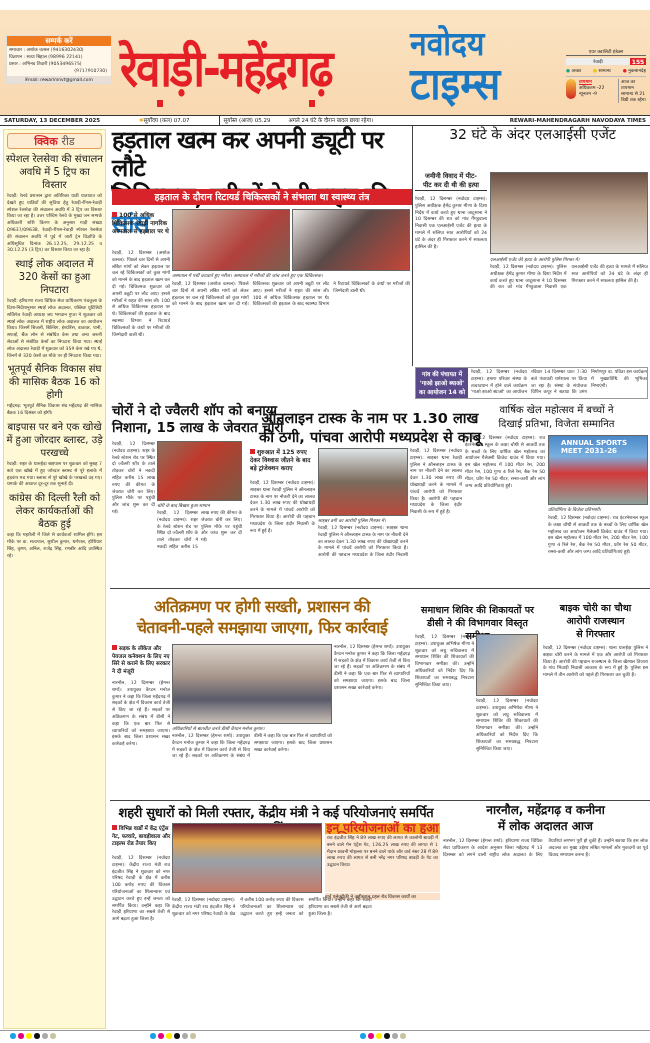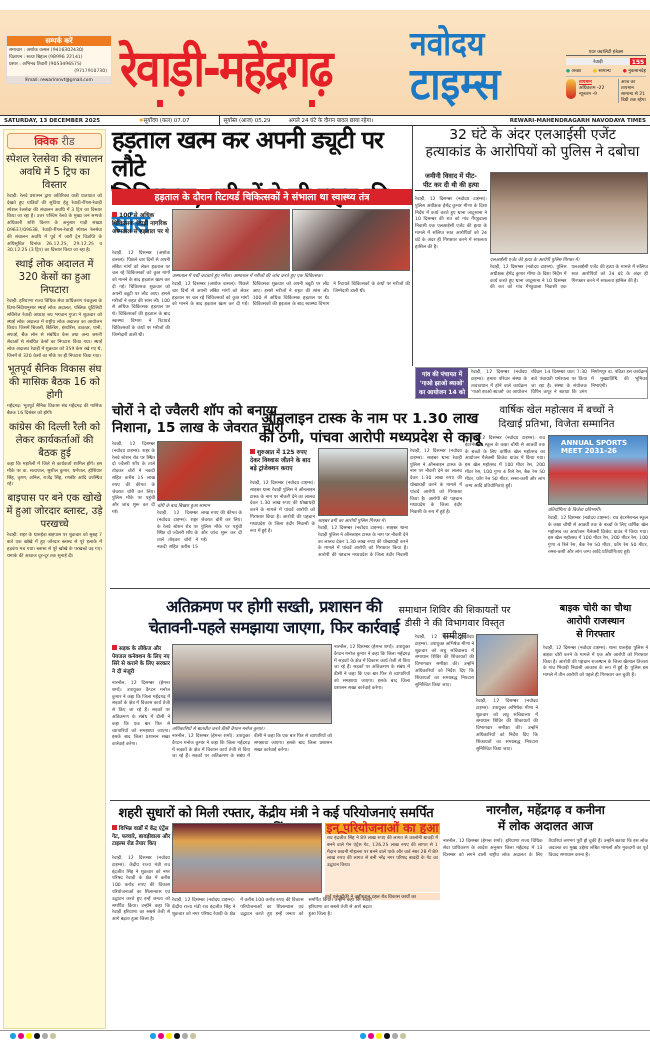--- a/index.html
+++ b/index.html
@@ -105,47 +105,46 @@
   </div>
   <div>
     <h4>स्थाई लोक अदालत में 320 केसों का हुआ निपटारा</h4>
     <p class="txt">रेवाड़ी: हरियाणा राज्य विधिक सेवा प्राधिकरण पंचकूला के दिशा-निर्देशानुसार स्थाई लोक अदालत, पब्लिक यूटिलिटी सर्विसेज रेवाड़ी अध्यक्ष जय भगवान गुप्ता ने शुक्रवार को स्थाई लोक अदालत में राष्ट्रीय लोक अदालत का आयोजन किया। जिसमें बिजली, बिल्डिंग, इंश्योरेंस, डाकघर, पानी, सफाई, बैंक लोन से संबंधित केस तथा अन्य जरूरी सेवाओं से संबंधित केसों का निपटारा किया गया। स्थाई लोक अदालत रेवाड़ी में शुक्रवार को 359 केस रखे गए थे, जिनमें से 320 केसों का मौके पर ही निपटारा किया गया।</p>
   </div>
   <div>
     <h4>भूतपूर्व सैनिक विकास संघ की मासिक बैठक 16 को होगी</h4>
     <p class="txt">महेंद्रगढ़: भूतपूर्व सैनिक विकास संघ महेंद्रगढ़ की मासिक बैठक 16 दिसंबर को होगी।</p>
   </div>
   <div>
+    <h4>बाइपास पर बने एक खोखे में हुआ जोरदार ब्लास्ट, उड़े परखच्चे</h4>
+    <p class="txt">रेवाड़ी: शहर के धारुहेड़ा बाइपास पर शुक्रवार को सुबह 7 बजे एक खोखे में हुए जोरदार ब्लास्ट से पूरे इलाके में हड़कंप मच गया। ब्लास्ट से पूरे खोखे के परखच्चे उड़ गए। धमाके की आवाज दूर-दूर तक सुनाई दी।</p>
+  </div>
+  <div>
     <h4>कांग्रेस की दिल्ली रैली को लेकर कार्यकर्ताओं की बैठक हुई</h4>
     <p class="txt">कहा कि महारैली में जिले से कार्यकर्ता शामिल होंगे। इस मौके पर डा. सत्यपाल, सुशील कुमार, धर्मपाल, होशियार सिंह, कृष्ण, अनिल, राजेंद्र सिंह, रणबीर आदि उपस्थित रहे।</p>
-  </div>
-  <div>
-    <h4>बाइपास पर बने एक खोखे में हुआ जोरदार ब्लास्ट, उड़े परखच्चे</h4>
-    <p class="txt">रेवाड़ी: शहर के धारुहेड़ा बाइपास पर शुक्रवार को सुबह 7 बजे एक खोखे में हुए जोरदार ब्लास्ट से पूरे इलाके में हड़कंप मच गया। ब्लास्ट से पूरे खोखे के परखच्चे उड़ गए। धमाके की आवाज दूर-दूर तक सुनाई दी।</p>
   </div>
 </div>
 
 <div class="abs h1main">
   <div>हड़ताल खत्म कर अपनी ड्यूटी पर लौटे</div>
   <div><span>चिकित्सक, मरीजों ने ली राहत की</span> <span class="blue">सांस</span></div>
 </div>
 <div class="abs redbar">हड़ताल के दौरान रिटायर्ड चिकित्सकों ने संभाला था स्वास्थ्य तंत्र</div>
 
 <div class="abs" style="left:112px;top:211px;width:58px">
   <div class="bh">100 से अधिक चिकित्सक रेवाड़ी नागरिक अस्पताल से हड़ताल पर थे</div>
 </div>
 <div class="abs photo" style="left:172px;top:209px;width:118px;height:62px;background:linear-gradient(135deg,#c9b8a6,#b2403b 60%,#7d5f4f)"></div>
 <div class="abs photo" style="left:292px;top:209px;width:118px;height:62px;background:linear-gradient(135deg,#eceae6,#5a4a48 45%,#c54638)"></div>
 <div class="abs cap" style="left:172px;top:272px;width:238px">अस्पताल में पर्ची कटवाते हुए मरीज। अस्पताल में मरीजों की जांच करते हुए एक चिकित्सक।</div>
 <div class="abs ptxt" style="left:112px;top:250px;width:58px;height:140px;overflow:hidden;text-align:justify">रेवाड़ी, 12 दिसम्बर (अशोक वत्सल): पिछले चार दिनों से अपनी लंबित मांगों को लेकर हड़ताल पर चल रहे चिकित्सकों को कुछ मांगों को मानने के बाद हड़ताल खत्म कर दी गई। चिकित्सक शुक्रवार को अपनी ड्यूटी पर लौट आए। इससे मरीजों ने राहत की सांस ली। 100 से अधिक चिकित्सक हड़ताल पर थे। चिकित्सकों की हड़ताल के बाद स्वास्थ्य विभाग ने रिटायर्ड चिकित्सकों के कंधों पर मरीजों की जिम्मेदारी डाली थी।</div>
 <div class="abs ptxt" style="left:172px;top:281px;width:238px;height:105px;overflow:hidden;column-count:3;column-gap:4px;text-align:justify">रेवाड़ी, 12 दिसम्बर (अशोक वत्सल): पिछले चार दिनों से अपनी लंबित मांगों को लेकर हड़ताल पर चल रहे चिकित्सकों को कुछ मांगों को मानने के बाद हड़ताल खत्म कर दी गई। चिकित्सक शुक्रवार को अपनी ड्यूटी पर लौट आए। इससे मरीजों ने राहत की सांस ली। 100 से अधिक चिकित्सक हड़ताल पर थे। चिकित्सकों की हड़ताल के बाद स्वास्थ्य विभाग ने रिटायर्ड चिकित्सकों के कंधों पर मरीजों की जिम्मेदारी डाली थी।</div>
 
 <div class="abs rh">
   <div>32 घंटे के अंदर एलआईसी एजेंट</div>
-  <div>हत्याकांड के आरोपियों को पुलिस ने दबोचा</div>
 </div>
 <div class="abs" style="left:415px;top:172px;width:72px">
   <div class="sub" style="border:none">जमीनी विवाद में पीट-</div>
   <div class="sub">पीट कर दी थी की हत्या</div>
 </div>
 <div class="abs photo" style="left:490px;top:172px;width:158px;height:82px;background:linear-gradient(180deg,#6a5044 0,#b39b86 40%,#dfd8cf 100%)"></div>
 <div class="abs cap" style="left:490px;top:256px;width:158px">एलआईसी एजेंट की हत्या के आरोपी पुलिस गिरफ्त में।</div>
 <div class="abs ptxt" style="left:415px;top:196px;width:72px;height:172px;overflow:hidden;text-align:justify">रेवाड़ी, 12 दिसम्बर (नवोदय टाइम्स): पुलिस अधीक्षक हेमेंद्र कुमार मीणा के दिशा निर्देश में कार्य करते हुए थाना जाटूसाना ने 10 दिसम्बर की रात को गांव गैंगडुवाला निवासी एक एलआईसी एजेंट की हत्या के मामले में संलिप्त सात आरोपियों को 24 घंटे के अंदर ही गिरफ्तार करने में सफलता हासिल की है।</div>
 <div class="abs ptxt" style="left:490px;top:264px;width:158px;height:104px;overflow:hidden;column-count:2;column-gap:5px;text-align:justify">रेवाड़ी, 12 दिसम्बर (नवोदय टाइम्स): पुलिस अधीक्षक हेमेंद्र कुमार मीणा के दिशा निर्देश में कार्य करते हुए थाना जाटूसाना ने 10 दिसम्बर की रात को गांव गैंगडुवाला निवासी एक एलआईसी एजेंट की हत्या के मामले में संलिप्त सात आरोपियों को 24 घंटे के अंदर ही गिरफ्तार करने में सफलता हासिल की है।</div>
 
@@ -180,34 +179,34 @@
   <div>वार्षिक खेल महोत्सव में बच्चों ने</div>
   <div>दिखाई प्रतिभा, विजेता सम्मानित</div>
 </div>
 <div class="abs photo" style="left:548px;top:435px;width:100px;height:70px;background:linear-gradient(180deg,#4b89c9 0,#7bb0e0 30%,#d23a3a 55%,#8da19a 100%)">
   <div style="color:#fff;font-size:7px;font-weight:bold;padding:3px 2px 0 12px;line-height:8px">ANNUAL SPORTS MEET 2031-26</div>
 </div>
 <div class="abs cap" style="left:548px;top:506px;width:100px">प्रतियोगिता के विजेता प्रतिभागी।</div>
 <div class="abs ptxt" style="left:465px;top:435px;width:80px;height:120px;overflow:hidden;text-align:justify">रेवाड़ी, 12 दिसम्बर (नवोदय टाइम्स): राव इंटरनेशनल स्कूल के कक्षा चौथी से आठवीं तक के बच्चों के लिए वार्षिक खेल महोत्सव का आयोजन गैलेक्सी क्रिकेट ग्राउंड में किया गया। इस खेल महोत्सव में 100 मीटर रेस, 200 मीटर रेस, 100 गुणा 4 रिले रेस, बैक रेस 50 मीटर, फ्रॉग रेस 50 मीटर, रस्सा-कशी और लांग जम्प आदि प्रतियोगिताएं हुईं।</div>
 <div class="abs ptxt" style="left:548px;top:515px;width:100px;height:40px;overflow:hidden;text-align:justify">रेवाड़ी, 12 दिसम्बर (नवोदय टाइम्स): राव इंटरनेशनल स्कूल के कक्षा चौथी से आठवीं तक के बच्चों के लिए वार्षिक खेल महोत्सव का आयोजन गैलेक्सी क्रिकेट ग्राउंड में किया गया। इस खेल महोत्सव में 100 मीटर रेस, 200 मीटर रेस, 100 गुणा 4 रिले रेस, बैक रेस 50 मीटर, फ्रॉग रेस 50 मीटर, रस्सा-कशी और लांग जम्प आदि प्रतियोगिताएं हुईं।</div>
 
-<div class="abs" style="left:124px;top:596px;width:300px;font-size:16px;font-weight:bold;line-height:21px;color:#0f172a;text-align:center;letter-spacing:-0.5px">
+<div class="abs" style="left:112px;top:596px;width:300px;font-size:16px;font-weight:bold;line-height:21px;color:#a16207;text-align:center;letter-spacing:-0.5px">
   <div>अतिक्रमण पर होगी सख्ती, प्रशासन की</div>
   <div>चेतावनी-पहले समझाया जाएगा, फिर कार्रवाई</div>
 </div>
 <div class="abs" style="left:112px;top:645px;width:60px">
   <div class="bh" style="font-size:5.5px;line-height:7.5px">सड़क के लीकेज और पेयजल कनेक्शन के लिए नए सिरे से कराने के लिए सरकार ने दी मंजूरी</div>
 </div>
 <div class="abs photo" style="left:172px;top:644px;width:160px;height:80px;background:linear-gradient(180deg,#dcd6cf 0,#a8968a 40%,#5a5a6a 70%,#c9c0b6 100%)"></div>
 <div class="abs cap" style="left:172px;top:725px;width:160px">अधिकारियों से बातचीत करते डीसी कैप्टन मनोज कुमार।</div>
 <div class="abs ptxt" style="left:112px;top:680px;width:58px;height:125px;overflow:hidden;text-align:justify">नारनौल, 12 दिसम्बर (हेमन्त शर्मा): उपायुक्त कैप्टन मनोज कुमार ने कहा कि जिला महेंद्रगढ़ में सड़कों के क्षेत्र में विकास कार्य तेजी से किए जा रहे हैं। सड़कों पर अतिक्रमण के संबंध में डीसी ने कहा कि एक बार फिर से व्यापारियों को समझाया जाएगा। इसके बाद जिला प्रशासन सख्त कार्रवाई करेगा।</div>
 <div class="abs ptxt" style="left:172px;top:733px;width:160px;height:72px;overflow:hidden;column-count:2;column-gap:4px;text-align:justify">नारनौल, 12 दिसम्बर (हेमन्त शर्मा): उपायुक्त कैप्टन मनोज कुमार ने कहा कि जिला महेंद्रगढ़ में सड़कों के क्षेत्र में विकास कार्य तेजी से किए जा रहे हैं। सड़कों पर अतिक्रमण के संबंध में डीसी ने कहा कि एक बार फिर से व्यापारियों को समझाया जाएगा। इसके बाद जिला प्रशासन सख्त कार्रवाई करेगा।</div>
 <div class="abs ptxt" style="left:334px;top:644px;width:76px;height:161px;overflow:hidden;text-align:justify">नारनौल, 12 दिसम्बर (हेमन्त शर्मा): उपायुक्त कैप्टन मनोज कुमार ने कहा कि जिला महेंद्रगढ़ में सड़कों के क्षेत्र में विकास कार्य तेजी से किए जा रहे हैं। सड़कों पर अतिक्रमण के संबंध में डीसी ने कहा कि एक बार फिर से व्यापारियों को समझाया जाएगा। इसके बाद जिला प्रशासन सख्त कार्रवाई करेगा।</div>
 
-<div class="abs" style="left:392px;top:603px;width:125px;font-size:9.5px;font-weight:normal;line-height:13px;color:#111;text-align:center">
+<div class="abs" style="left:415px;top:603px;width:125px;font-size:9.5px;font-weight:bold;line-height:13px;color:#111;text-align:center">
   <div>समाधान शिविर की शिकायतों पर</div>
   <div>डीसी ने की विभागवार विस्तृत समीक्षा</div>
 </div>
 <div class="abs photo" style="left:476px;top:634px;width:62px;height:62px;background:linear-gradient(135deg,#8aa4c7,#c7b9a8 50%,#b84a3c)"></div>
 <div class="abs ptxt" style="left:415px;top:634px;width:59px;height:171px;overflow:hidden;text-align:justify">रेवाड़ी, 12 दिसम्बर (नवोदय टाइम्स): उपायुक्त अभिषेक मीणा ने शुक्रवार को लघु सचिवालय में समाधान शिविर की शिकायतों की विभागवार समीक्षा की। उन्होंने अधिकारियों को निर्देश दिए कि शिकायतों का समयबद्ध निपटारा सुनिश्चित किया जाए।</div>
 <div class="abs ptxt" style="left:476px;top:698px;width:62px;height:107px;overflow:hidden;text-align:justify">रेवाड़ी, 12 दिसम्बर (नवोदय टाइम्स): उपायुक्त अभिषेक मीणा ने शुक्रवार को लघु सचिवालय में समाधान शिविर की शिकायतों की विभागवार समीक्षा की। उन्होंने अधिकारियों को निर्देश दिए कि शिकायतों का समयबद्ध निपटारा सुनिश्चित किया जाए।</div>
 
 <div class="abs" style="left:543px;top:601px;width:105px;font-size:9.5px;font-weight:bold;line-height:13px;color:#111;text-align:center">
   <div>बाइक चोरी का चौथा</div>
   <div>आरोपी राजस्थान</div>

